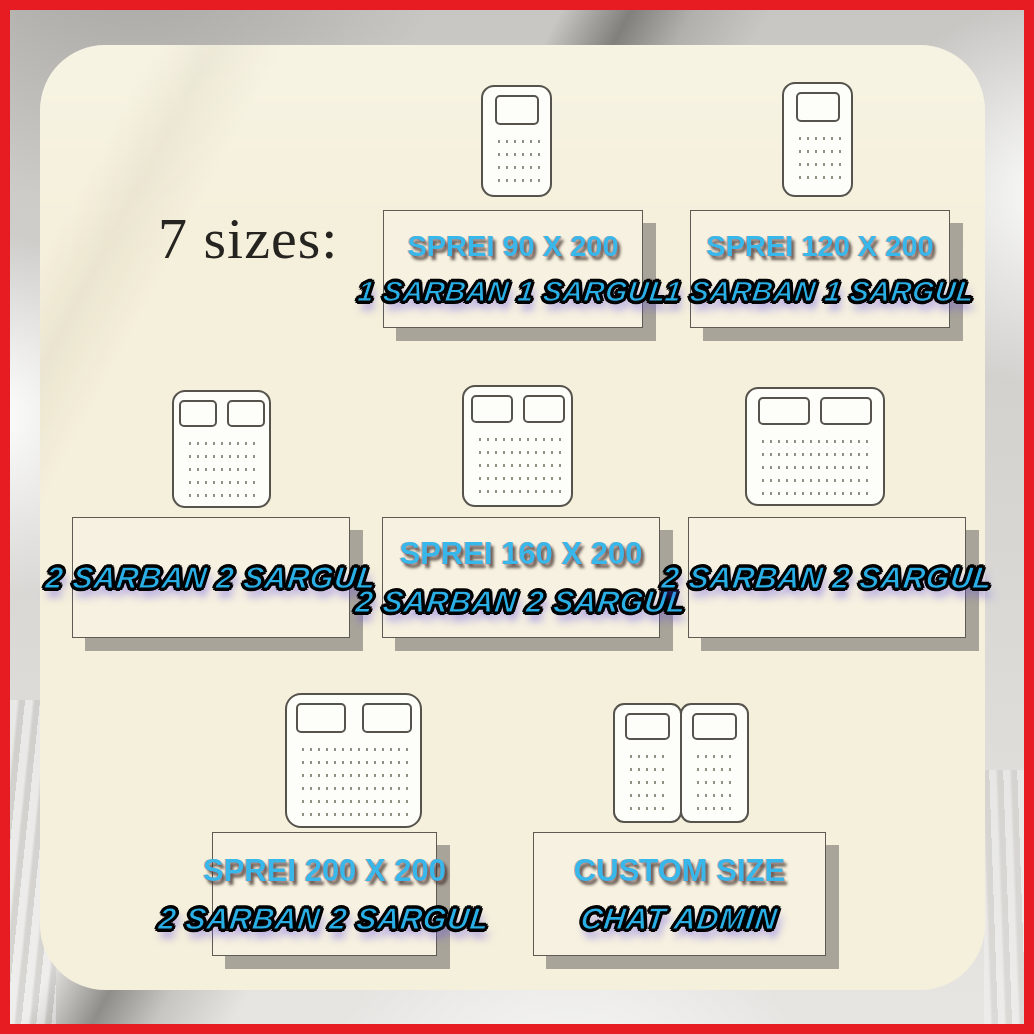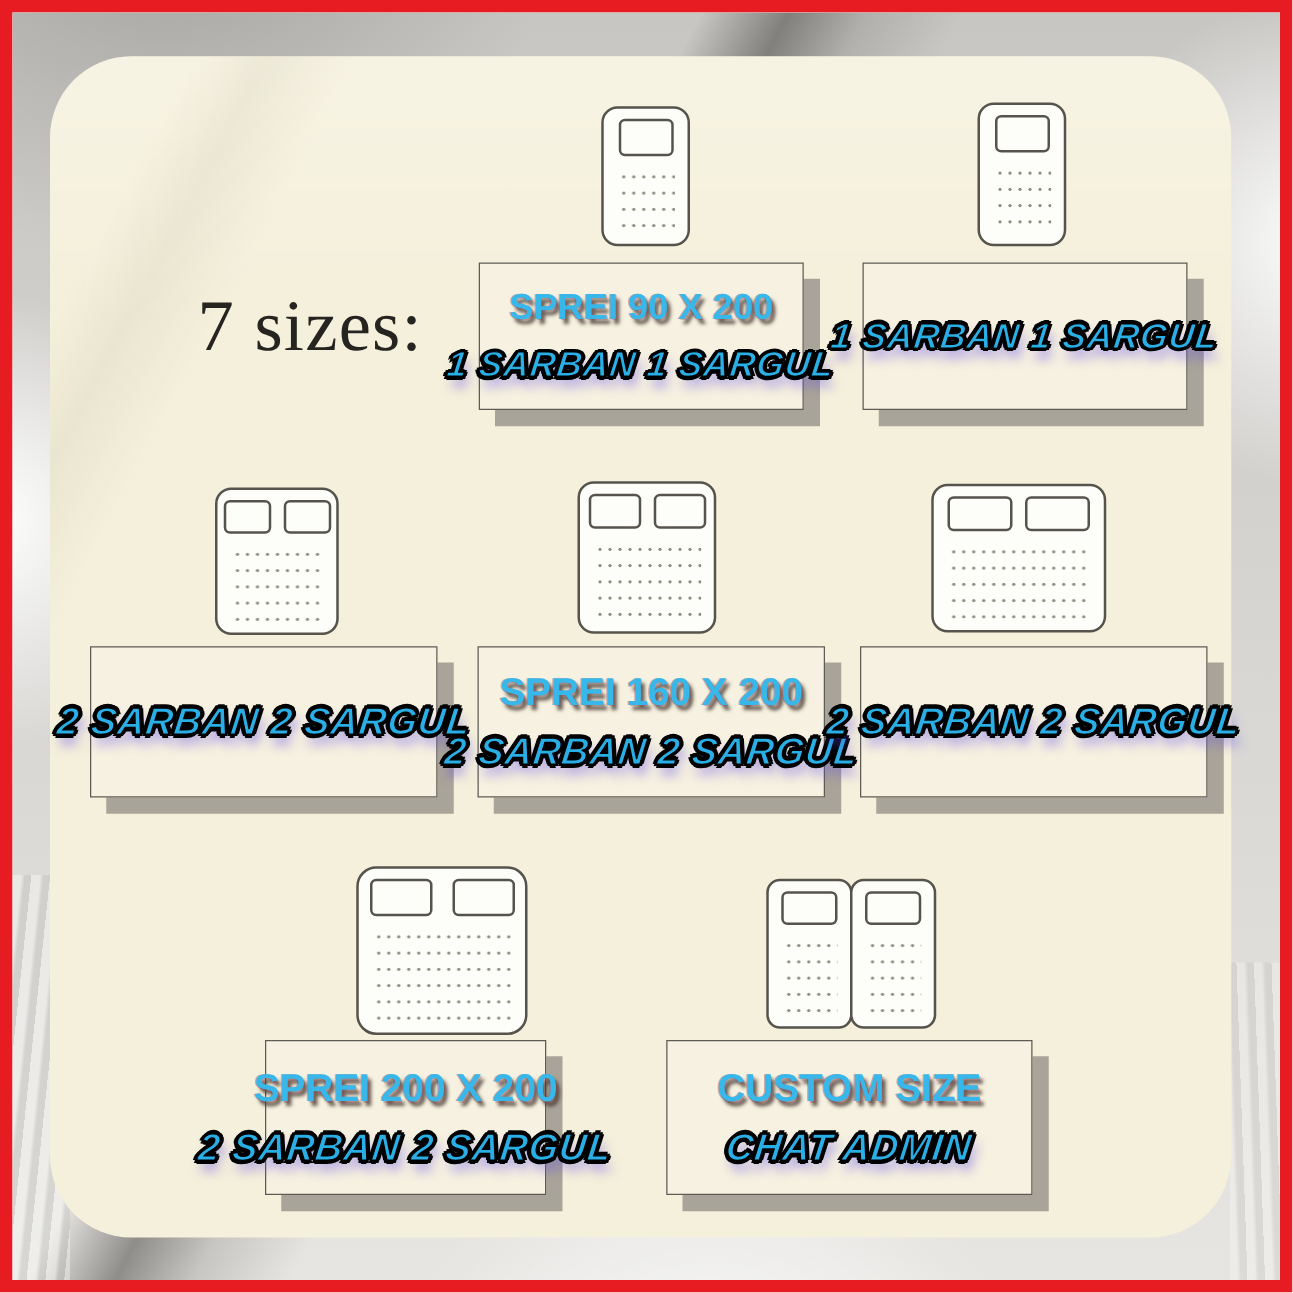--- a/index.html
+++ b/index.html
@@ -34,21 +34,21 @@
     background:#f5f0db;border-radius:65px;
   }
   .panel::before{
     content:"";position:absolute;inset:0;border-radius:65px;
     background:
       linear-gradient(118deg, rgba(0,0,0,0) 8%, rgba(190,183,160,.18) 12%, rgba(0,0,0,0) 17%),
       linear-gradient(180deg, rgba(255,255,255,.25), rgba(0,0,0,0) 22%);
     pointer-events:none;
   }
   .title{
-    position:absolute;left:118px;top:182px;
+    position:absolute;left:118px;top:160px;
     font-family:"Liberation Serif",serif;font-size:58px;color:#262420;
     letter-spacing:1px;
   }
   
   .bed{
     position:absolute;box-sizing:border-box;background:#fdfdfa;
     border:2px solid #55534c;border-radius:13px;
     display:flex;flex-direction:column;
   }
   .pillows{display:flex;justify-content:center;gap:10px;margin-top:8px;}
@@ -156,20 +156,21 @@
         </div>
       <div class="dots"></div>
     </div>
   </div>
 
   <div class="label row1" style="left:373px;top:200px;width:260px;height:118px;">
     <div class="l1">SPREI 90 X 200</div>
     <div class="l2">1 SARBAN 1 SARGUL</div>
   </div>
   <div class="label row1" style="left:680px;top:200px;width:260px;height:118px;">
+    <div class="l1">SPREI 120 X 200</div>
     <div class="l2">1 SARBAN 1 SARGUL</div>
   </div>
 
   <div class="label row2" style="left:62px;top:507px;width:278px;height:121px;">
     <div class="l2">2 SARBAN 2 SARGUL</div>
   </div>
   <div class="label row2" style="left:372px;top:507px;width:278px;height:121px;">
     <div class="l1">SPREI 160 X 200</div>
     <div class="l2">2 SARBAN 2 SARGUL</div>
   </div>

